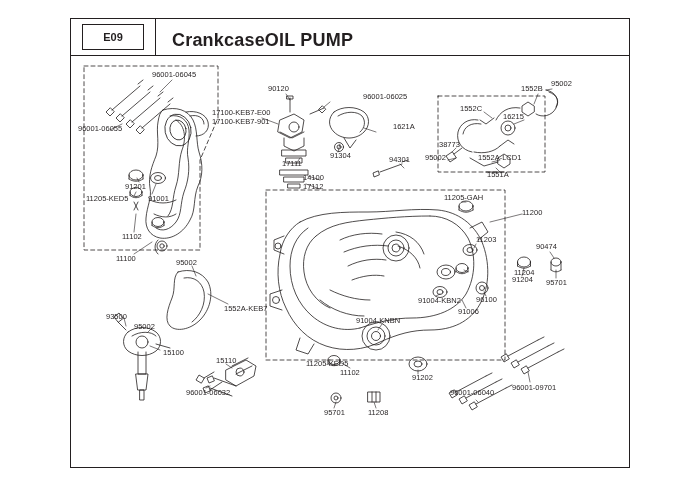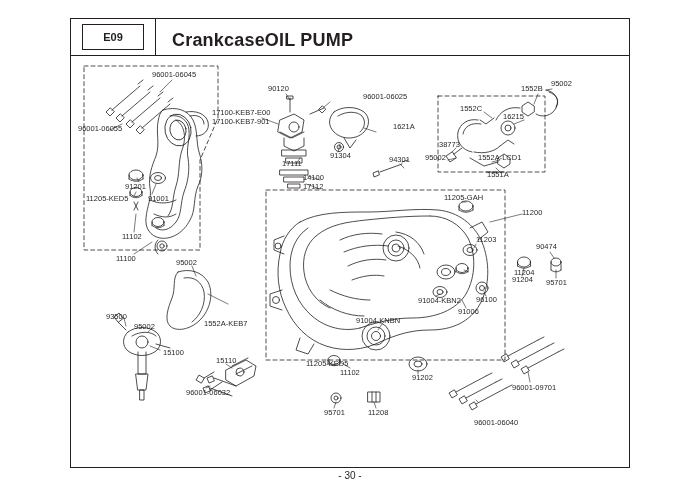--- a/index.html
+++ b/index.html
@@ -417,21 +417,21 @@
   <div class="lbl" style="left:439px; top:140px;">38773</div>
   <div class="lbl" style="left:425px; top:153px;">95002</div>
   <div class="lbl" style="left:478px; top:153px;">1552A-LCD1</div>
   <div class="lbl" style="left:487px; top:170px;">1551A</div>
   <div class="lbl" style="left:125px; top:182px;">91201</div>
   <div class="lbl" style="left:86px;  top:194px;">11205-KED5</div>
   <div class="lbl" style="left:148px; top:194px;">91001</div>
   <div class="lbl" style="left:122px; top:232px;">11102</div>
   <div class="lbl" style="left:116px; top:254px;">11100</div>
   <div class="lbl" style="left:176px; top:258px;">95002</div>
-  <div class="lbl" style="left:204px; top:304px;margin-top:15px;">1552A-KEB7</div>
+  <div class="lbl" style="left:224px; top:304px;">1552A-KEB7</div>
   <div class="lbl" style="left:106px; top:312px;">93500</div>
   <div class="lbl" style="left:134px; top:322px;">95002</div>
   <div class="lbl" style="left:163px; top:348px;">15100</div>
   <div class="lbl" style="left:216px; top:356px;">15110</div>
   <div class="lbl" style="left:186px; top:388px;">96001-06032</div>
   <div class="lbl" style="left:324px; top:408px;">95701</div>
   <div class="lbl" style="left:368px; top:408px;">11208</div>
   <div class="lbl" style="left:306px; top:359px;">11205-KED5</div>
   <div class="lbl" style="left:340px; top:368px;">11102</div>
   <div class="lbl" style="left:412px; top:373px;">91202</div>
@@ -439,17 +439,16 @@
   <div class="lbl" style="left:418px; top:296px;">91004-KBN2</div>
   <div class="lbl" style="left:458px; top:307px;">91006</div>
   <div class="lbl" style="left:476px; top:295px;">96100</div>
   <div class="lbl" style="left:468px; top:268px;margin-left:46px;">11204</div>
   <div class="lbl" style="left:512px; top:275px;">91204</div>
   <div class="lbl" style="left:536px; top:242px;">90474</div>
   <div class="lbl" style="left:546px; top:278px;">95701</div>
   <div class="lbl" style="left:476px; top:235px;">11203</div>
   <div class="lbl" style="left:444px; top:193px;">11205-GAH</div>
   <div class="lbl" style="left:522px; top:208px;">11200</div>
-  <div class="lbl" style="left:450px; top:418px;margin-left:24px;">96001-06040</div>
+  <div class="lbl" style="left:450px; top:388px;">96001-06040</div>
   <div class="lbl" style="left:512px; top:383px;">96001-09701</div>
 
-  <div class="footer-page">- 30 -</div>
 </div>
 
 </body></html>

